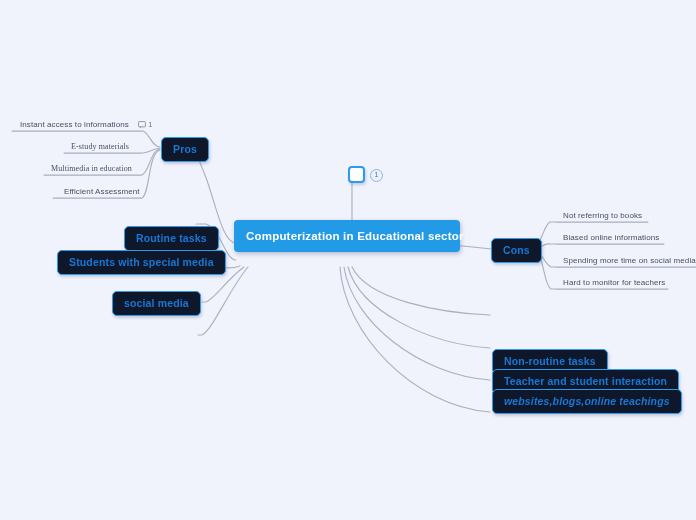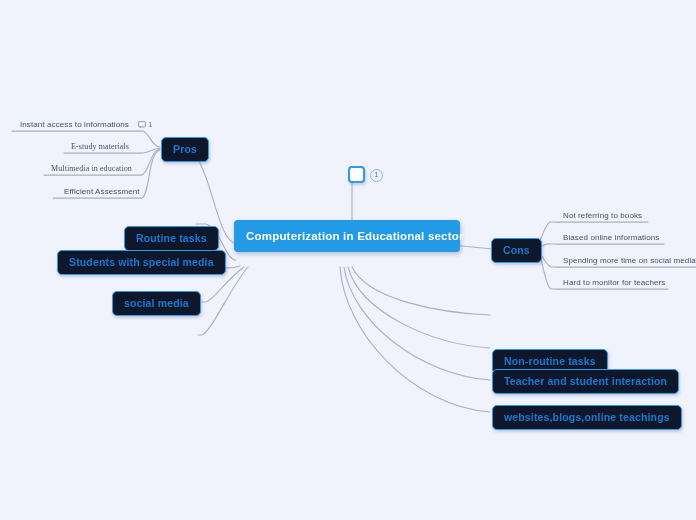--- a/index.html
+++ b/index.html
@@ -231,17 +231,17 @@
 
 
   <div class="node boxed" style="left:492px; top:337px;margin-top:12px;">
     <span>Non-routine tasks</span>
   </div>
 
   <div class="node boxed" style="left:492px; top:369px;">
     <span>Teacher and student interaction</span>
   </div>
 
-  <div class="node boxed" style="left:492px; top:405px;">
+  <div class="node boxed" style="left:492px; top:389px;font-style:italic;">
     <span>websites,blogs,online teachings</span>
   </div>
 
 </div>
 
 </body></html>

